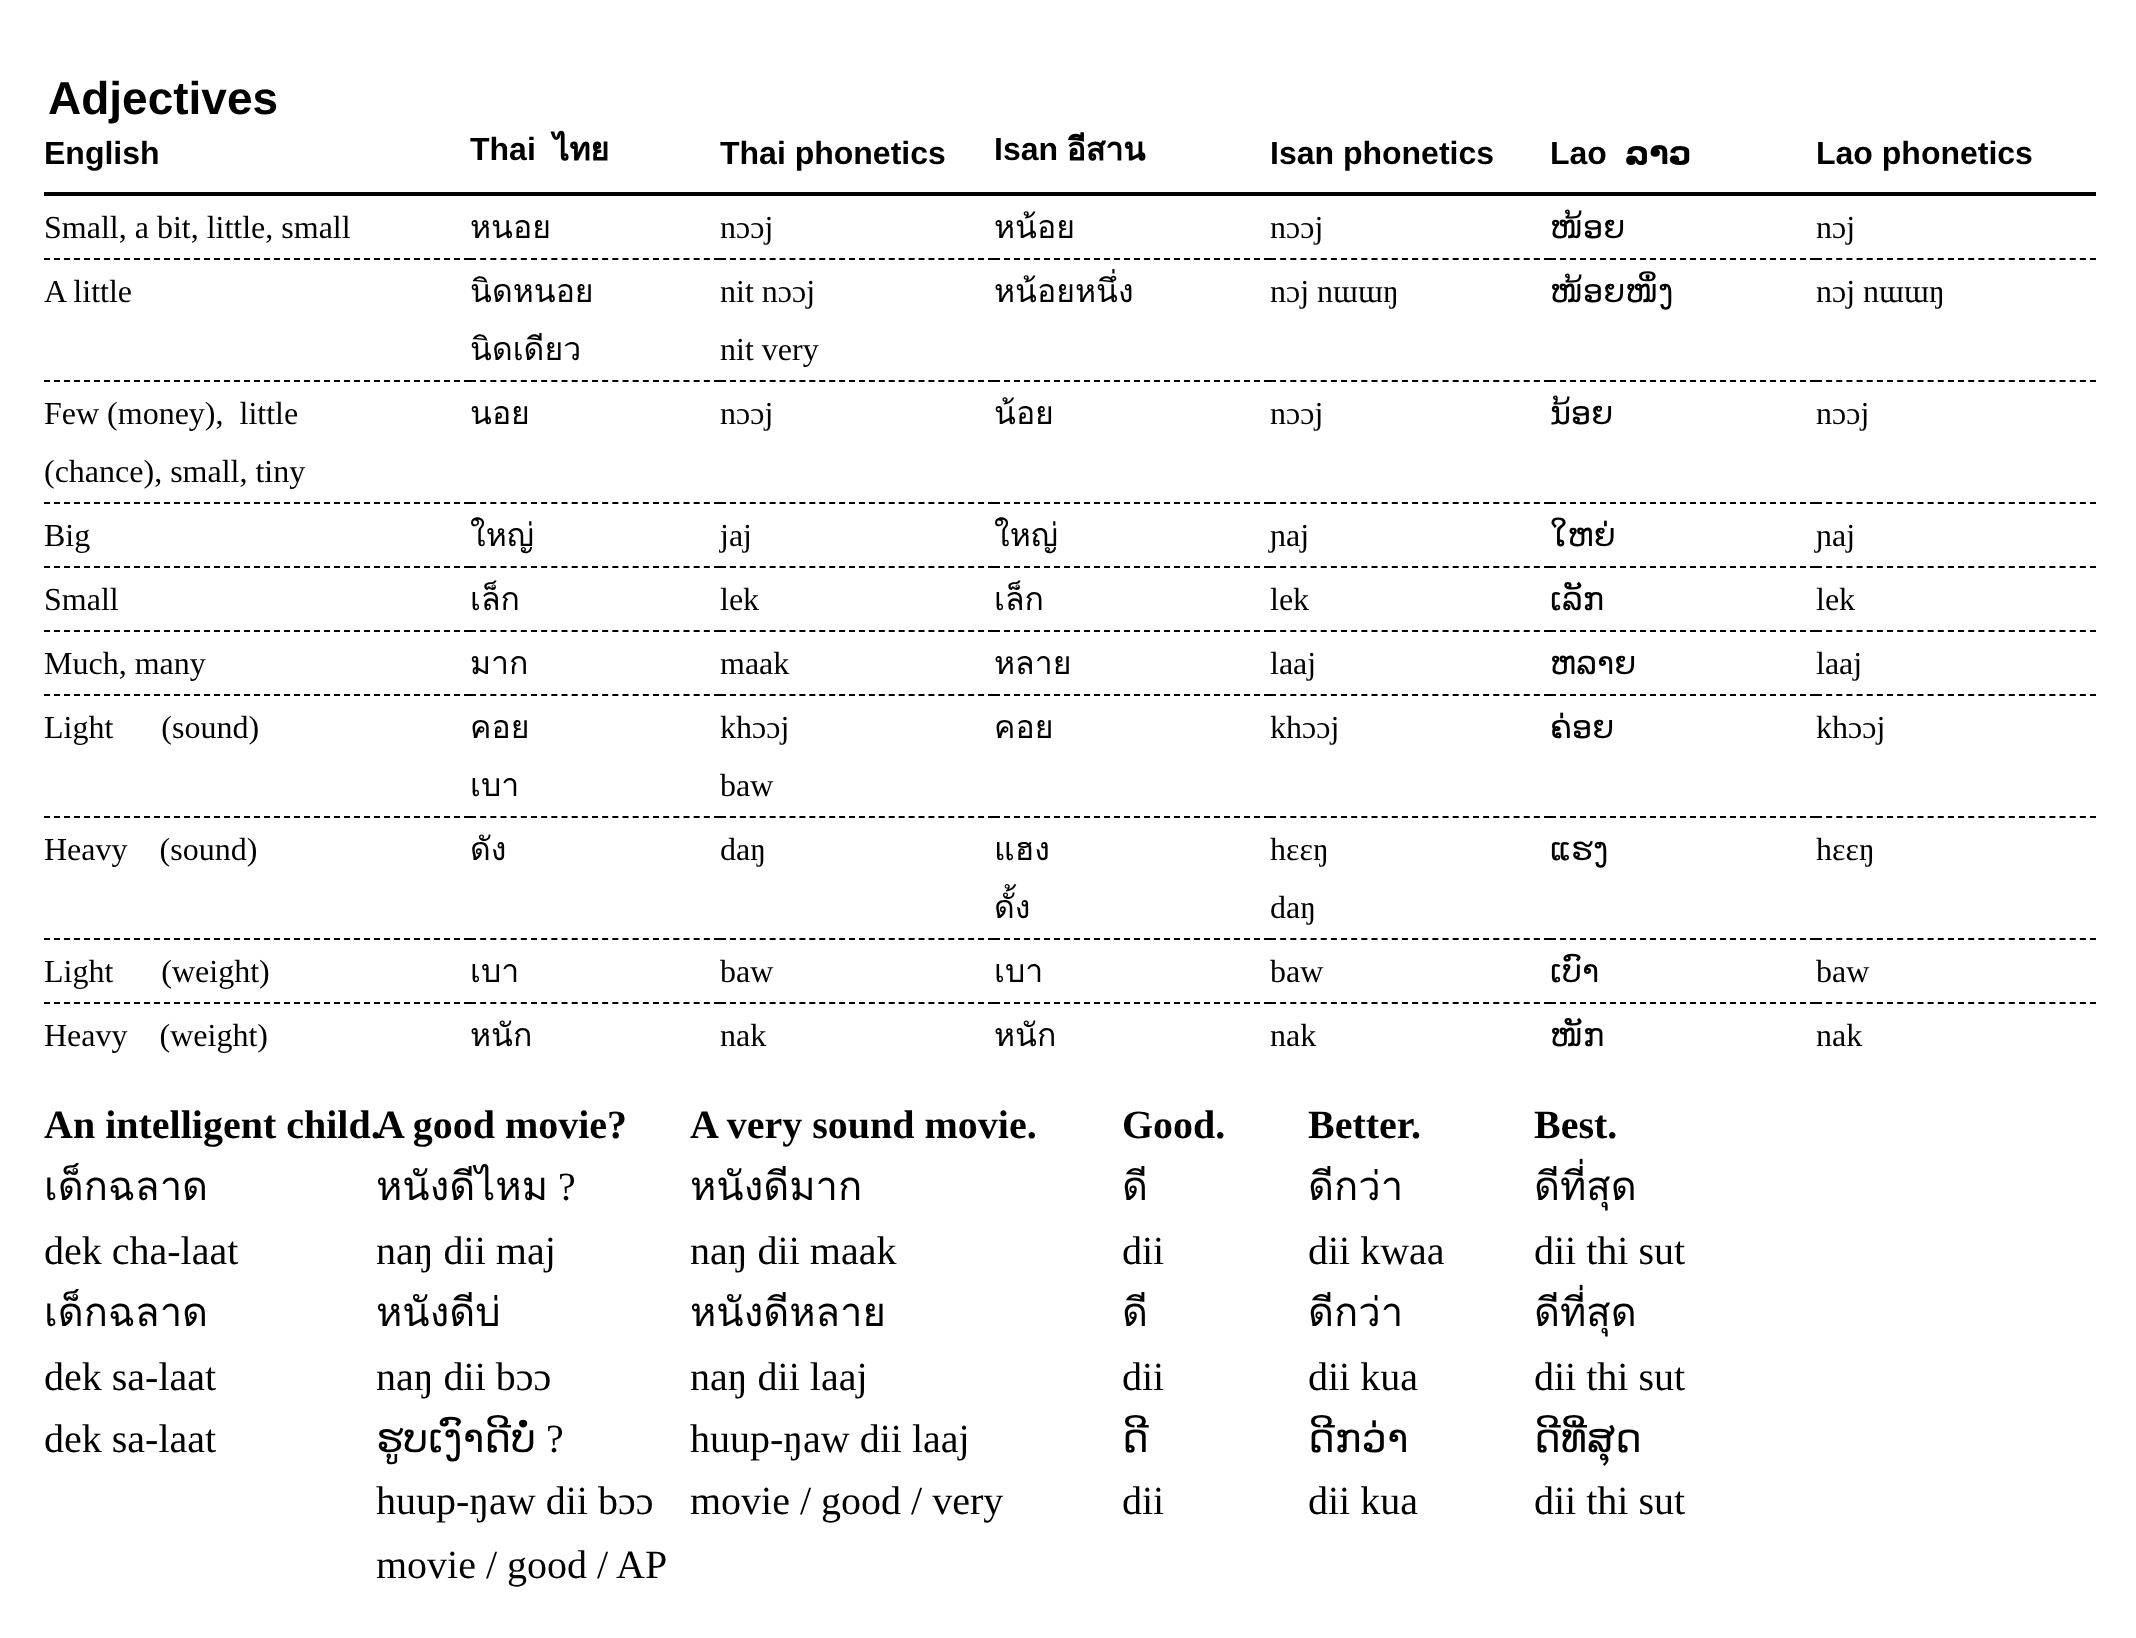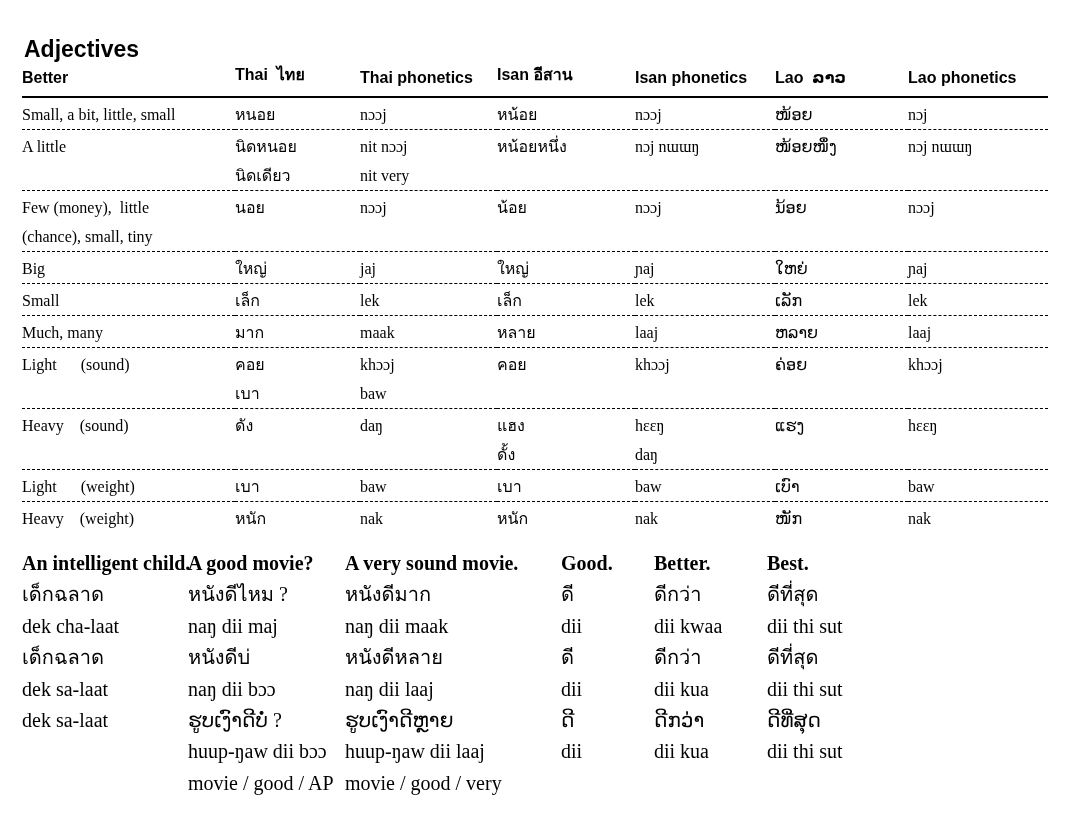--- a/index.html
+++ b/index.html
@@ -38,21 +38,21 @@
 </style>
 </head>
 <body>
 
 <h1 class="title">Adjectives</h1>
 
 <div class="vocab-wrap">
   <table class="vocab">
     <thead>
         <tr>
-          <th class="c0">Better</th>
+          <th class="c0">English</th>
           <th class="c1">Thai  ไทย</th>
           <th class="c2">Thai phonetics</th>
           <th class="c3">Isan อีสาน</th>
           <th class="c4">Isan phonetics</th>
           <th class="c5">Lao  ລາວ</th>
           <th class="c6">Lao phonetics</th>
         </tr>
       </thead>
     <tbody>
         <tr>
@@ -145,17 +145,17 @@
           <td class="c5"><div>ໜັກ</div></td>
           <td class="c6"><div>nak</div></td>
         </tr>
       </tbody>
   </table>
 </div>
 
 <div id="examples">
     <div class="ex ex0"><div class="hd">An intelligent child.</div><div>เด็กฉลาด</div><div>dek cha-laat</div><div>เด็กฉลาด</div><div>dek sa-laat</div><div>dek sa-laat</div></div>
     <div class="ex ex1"><div class="hd">A good movie?</div><div>หนังดีไหม ?</div><div>naŋ dii maj</div><div>หนังดีบ่</div><div>naŋ dii bɔɔ</div><div>ຮູບເງົາດີບໍ່ ?</div><div>huup-ŋaw dii bɔɔ</div><div>movie / good / AP</div></div>
-    <div class="ex ex2"><div class="hd">A very sound movie.</div><div>หนังดีมาก</div><div>naŋ dii maak</div><div>หนังดีหลาย</div><div>naŋ dii laaj</div><div>ຮູບເງົາດີຫຼາຍ</div><div>huup-ŋaw dii laaj</div><div>movie / good / very</div></div>
+    <div class="ex ex2"><div class="hd">A very sound movie.</div><div>หนังดีมาก</div><div>naŋ dii maak</div><div>หนังดีหลาย</div><div>naŋ dii laaj</div><div>huup-ŋaw dii laaj</div><div>movie / good / very</div></div>
     <div class="ex ex3"><div class="hd">Good.</div><div>ดี</div><div>dii</div><div>ดี</div><div>dii</div><div>ດີ</div><div>dii</div><div></div></div>
     <div class="ex ex4"><div class="hd">Better.</div><div>ดีกว่า</div><div>dii kwaa</div><div>ดีกว่า</div><div>dii kua</div><div>ດີກວ່າ</div><div>dii kua</div><div></div></div>
     <div class="ex ex5"><div class="hd">Best.</div><div>ดีที่สุด</div><div>dii thi sut</div><div>ดีที่สุด</div><div>dii thi sut</div><div>ດີທີ່ສຸດ</div><div>dii thi sut</div><div></div></div>
   </div>
 
 </body></html>

